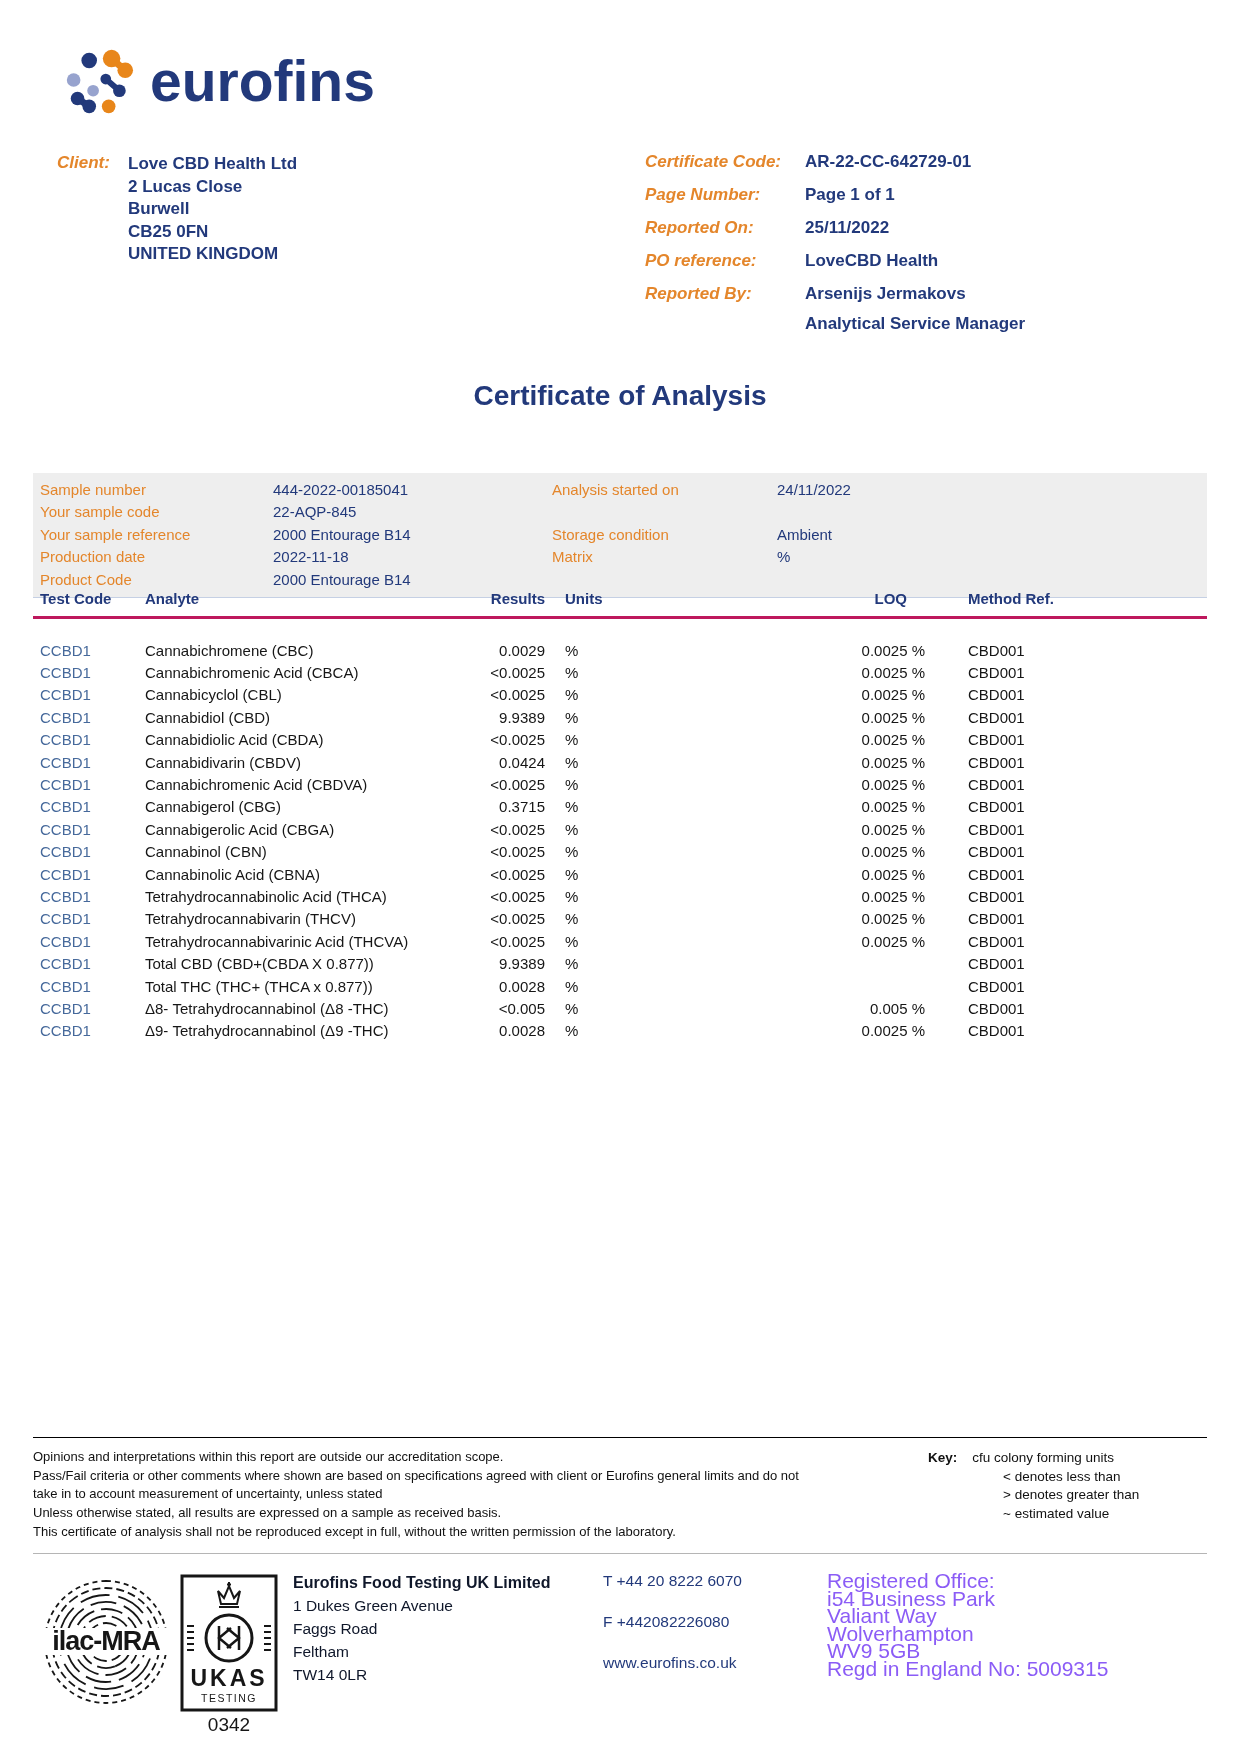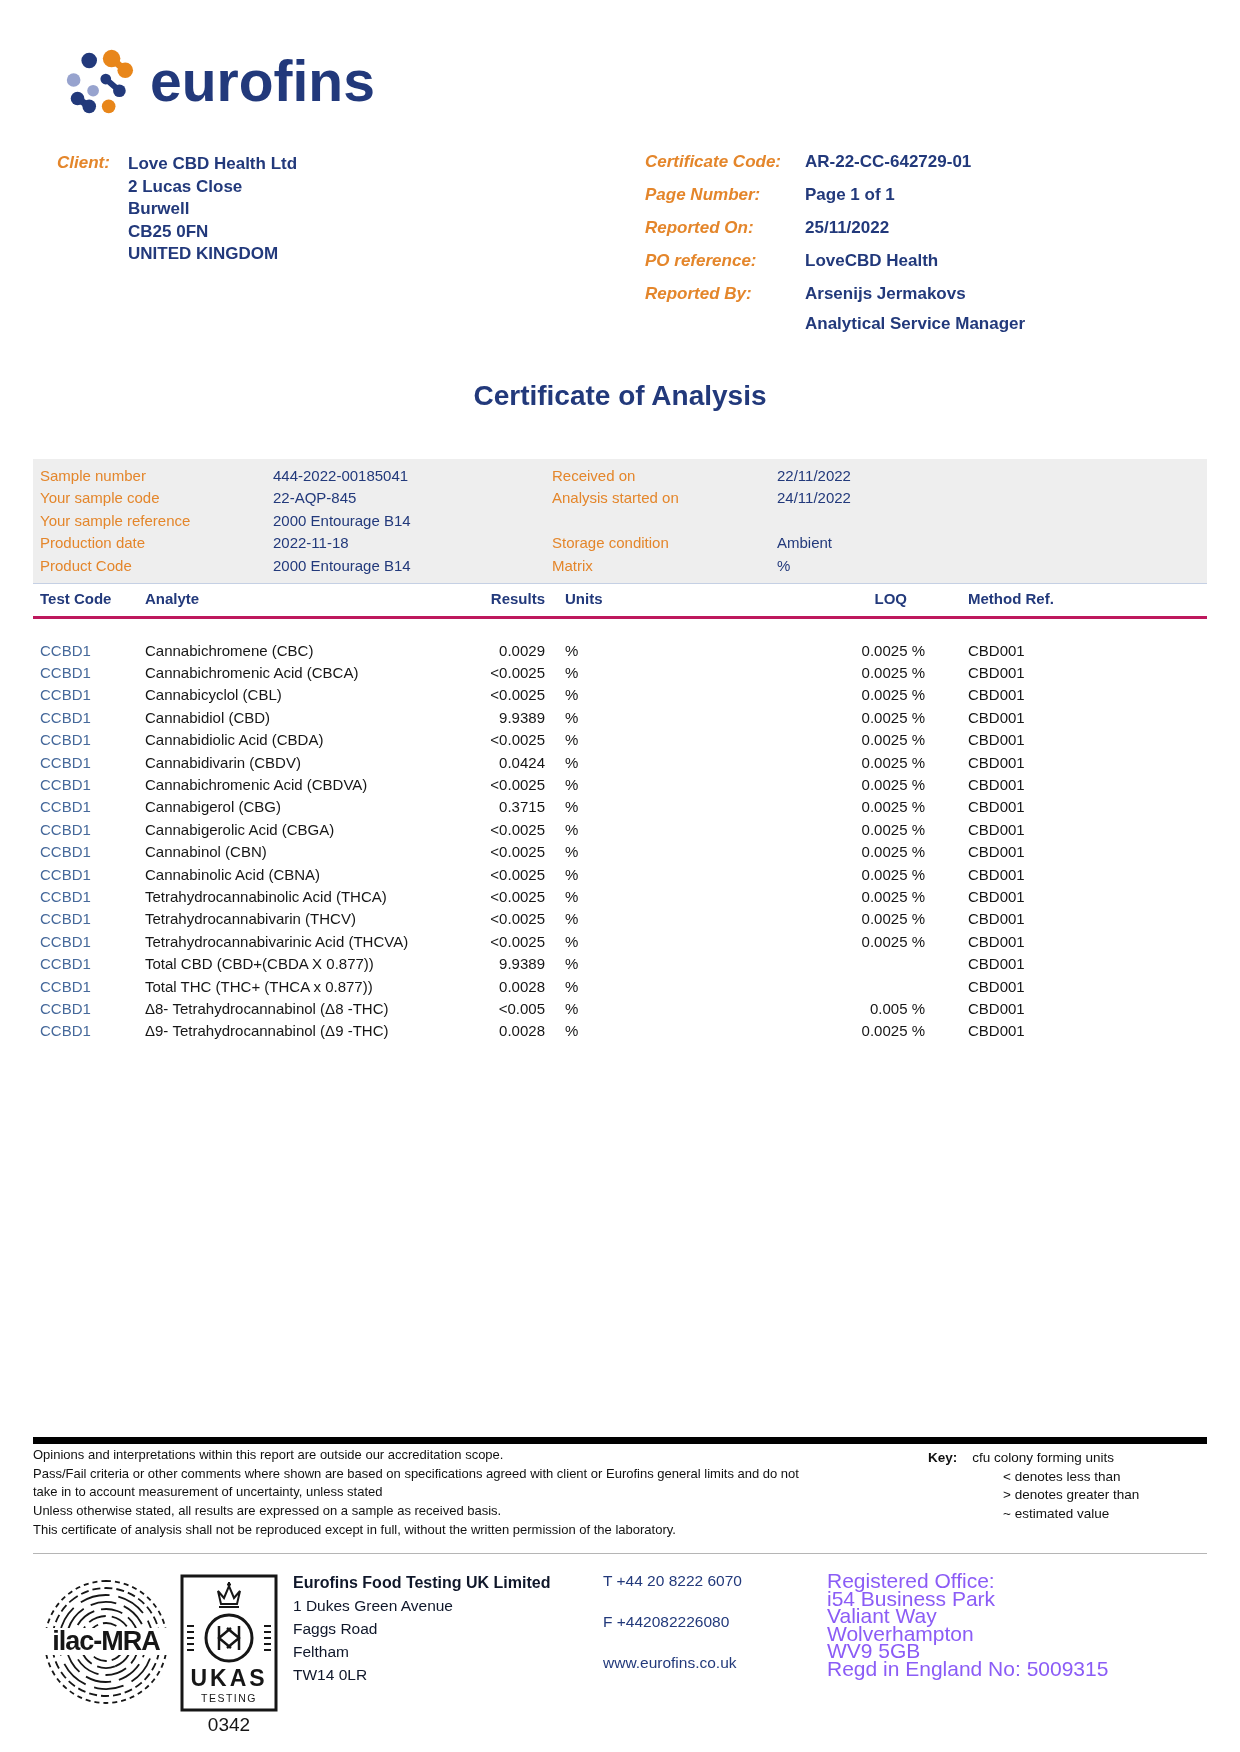--- a/index.html
+++ b/index.html
@@ -19,21 +19,21 @@
   
   .meta { position:absolute; left:645px; top:153px; font-size:17px; }
   .meta-row { display:grid; grid-template-columns:160px auto; margin-bottom:15px; line-height:18px; }
   .meta-row .m-label { color:#E4862B; font-weight:bold; font-style:italic; }
   .meta-row .m-value { color:#22397B; font-weight:bold; }
   .meta-role { position:absolute; left:805px; top:314px; color:#22397B; font-weight:bold; font-size:17px; }
   
   .title { position:absolute; left:0; top:380px; width:100%; text-align:center;
            font-size:28px; font-weight:bold; color:#22397B; }
   
-  .sample { position:absolute; left:33px; top:459px; width:1174px; background:#EEEEEE;
+  .sample { position:absolute; left:33px; top:473px; width:1174px; background:#EEEEEE;
             border-bottom:1px solid #C5D0E4; padding:5px 0 6px 7px;
             display:grid; grid-template-columns:512px 1fr; }
   .si-row { display:grid; height:22.5px; align-items:center; font-size:15px; }
   .si-left .si-row { grid-template-columns:233px auto; }
   .si-right .si-row { grid-template-columns:225px auto; }
   .si-label { color:#E4862B; }
   .si-value { color:#22397B; }
   
   .rgrid { display:grid; grid-template-columns:105px 315px 85px 60px 320px 275px; align-items:center; }
   .rhead { position:absolute; left:33px; top:590px; width:1174px; padding:0 0 9px 7px;
@@ -42,22 +42,22 @@
   .rhead .c-loq { padding-right:18px; }
   .rbody { position:absolute; left:40px; top:639px; width:1160px; }
   .rrow { height:22.4px; font-size:15px; }
   .c-test { color:#46699B; }
   .c-analyte { color:#161616; }
   .c-result { text-align:right; color:#161616; }
   .c-units { padding-left:20px; color:#161616; }
   .c-loq { text-align:right; color:#161616; }
   .c-method { padding-left:43px; color:#161616; }
   
-  .disc { position:absolute; left:33px; top:1437px; width:1174px; border-top:7px solid #000000;
-          padding-top:2px; font-size:13px; color:#111; }
+  .disc { position:absolute; left:33px; top:1437px; width:1174px; border-top:1px solid #000000;
+          padding-top:10px; font-size:13px; color:#111; }
   .disc div { line-height:18.7px; }
   .keyblock { position:absolute; left:928px; top:1449px; font-size:13.5px; color:#111; }
   .key-first { display:flex; line-height:18.7px; }
   .key-label { font-weight:bold; margin-right:15px; }
   .key-lines div { margin-left:75px; line-height:18.7px; }
   
   .footline { position:absolute; left:33px; top:1553px; width:1174px; border-top:1px solid #b5b5b5; }
   .ilac { position:absolute; left:42px; top:1578px; }
   .ukas { position:absolute; left:180px; top:1574px; }
   .ukas-number { position:absolute; left:180px; top:1714px; width:98px; text-align:center;
@@ -160,24 +160,20 @@
           <span class="si-value">2022-11-18</span>
         </div>
 
         <div class="si-row">
           <span class="si-label">Product Code</span>
           <span class="si-value">2000 Entourage B14</span>
         </div>
       </div>
     <div class="si-right">
 
-        <div class="si-row">
-          <span class="si-label">Received on</span>
-          <span class="si-value">22/11/2022</span>
-        </div>
 
         <div class="si-row">
           <span class="si-label">Analysis started on</span>
           <span class="si-value">24/11/2022</span>
         </div>
 
         <div class="si-row">
           <span class="si-label"></span>
           <span class="si-value"></span>
         </div>

